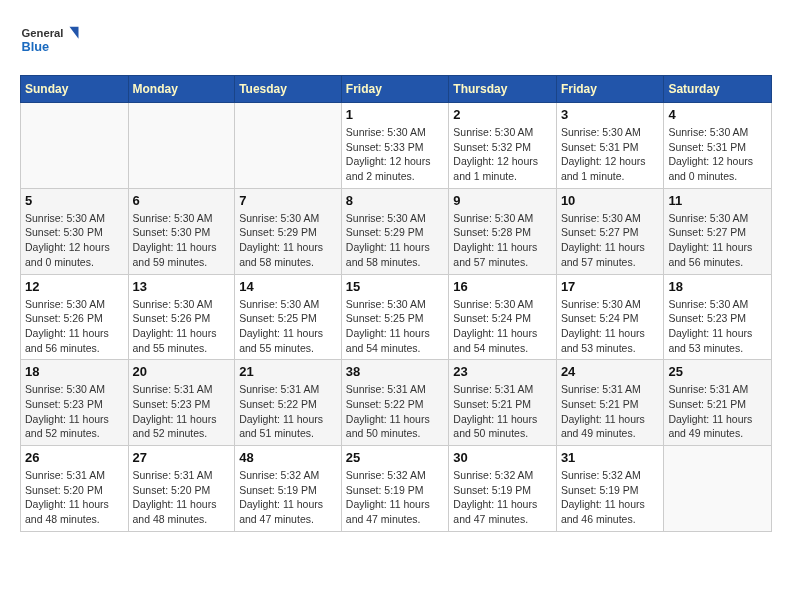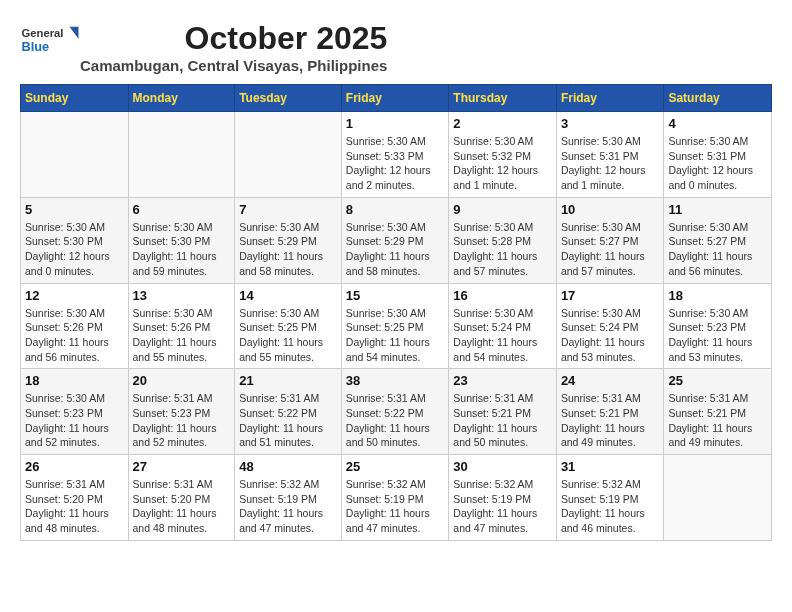--- a/index.html
+++ b/index.html
@@ -34,21 +34,21 @@
       color: #444;
       font-weight: bold;
     }
     table {
       width: 100%;
       border-collapse: collapse;
       font-size: 11px;
     }
     thead tr th {
       background: #2255aa;
-      color: #fde047;
+      color: #fef9c3;
       padding: 6px 4px;
       text-align: left;
       font-size: 12px;
       font-weight: bold;
       border: 1px solid #1a4488;
     }
     tbody tr td {
       border: 1px solid #ccc;
       vertical-align: top;
       padding: 4px;
@@ -75,24 +75,20 @@
 <body>
 
 <div class="header">
   <div class="logo">
 <svg width="60" height="45" viewBox="0 0 80 50">
   <text x="2" y="18" font-size="15" font-weight="bold" fill="#333" font-family="Arial">General</text>
   <text x="2" y="36" font-size="17" font-weight="bold" fill="#1a6abf" font-family="Arial">Blue</text>
   <polygon points="66,4 78,4 78,20" fill="#2255aa"></polygon>
 </svg>
     </div>
-  <div class="title-block">
-    <div class="month-year">October 2025</div>
-    <div class="location">Camambugan, Central Visayas, Philippines</div>
-  </div>
 </div>
 
 <table>
   <thead>
     <tr id="weekday-header">
     <th>Sunday</th>
         <th>Monday</th>
         <th>Tuesday</th>
         <th>Friday</th>
         <th>Thursday</th>

